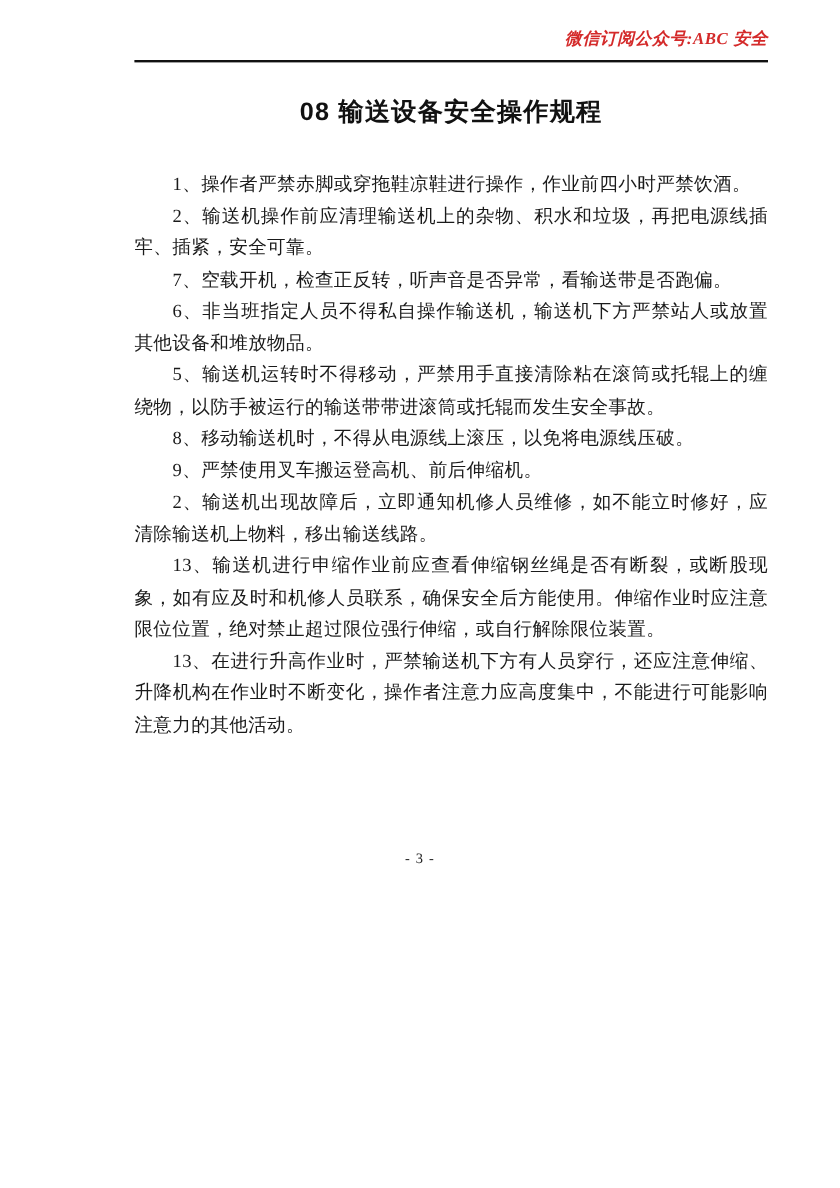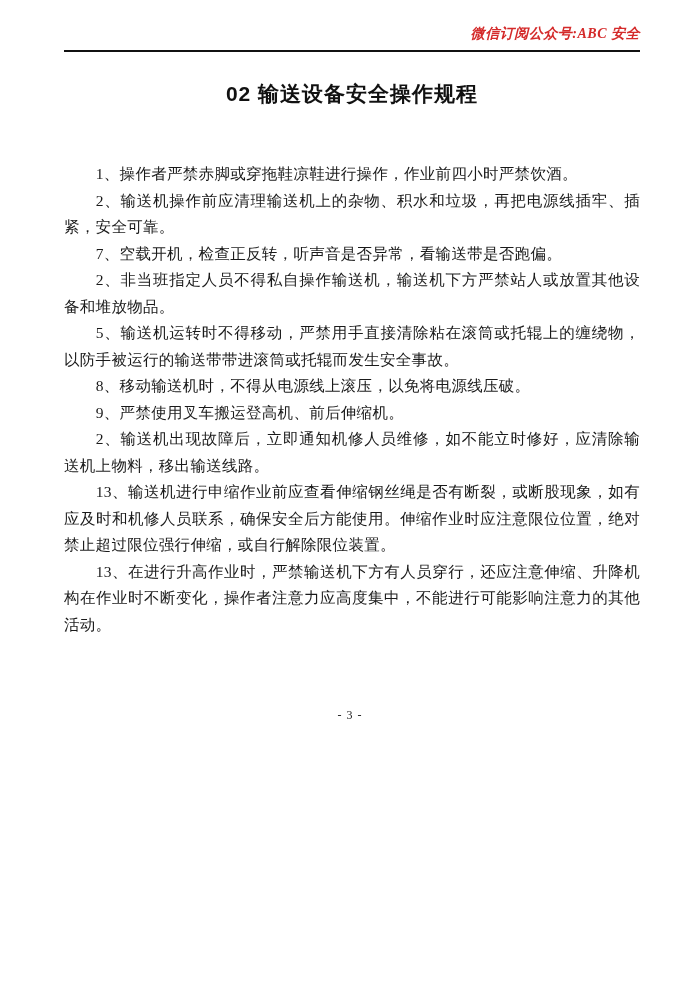--- a/index.html
+++ b/index.html
@@ -9,20 +9,21 @@
   }
   .page {
     position: relative;
     width: 700px;
     height: 755px;
     background: #ffffff;
     font-family: "Liberation Serif", "DejaVu Serif", serif;
     color: #1a1a1a;
     box-sizing: border-box;
     overflow: hidden;
+    padding-left: 48px;
   }
   .content {
     position: relative;
     margin: 0 60px 0 64px; 
   }
   .header-note {
     padding-top: 26px;
     text-align: right;
     font-size: 14px;
     font-weight: bold;
@@ -41,21 +42,21 @@
     margin: 28px 0 0 0;
     text-align: center;
     font-size: 21px;
     font-weight: bold;
     color: #111111;
     font-family: "Liberation Sans", "DejaVu Sans", sans-serif;
     letter-spacing: 1px;
     line-height: 1.3;
   }
   .body-text {
-    margin-top: 54px;
+    margin-top: 34px;
   }
   .body-text p {
     margin: 0;
     font-size: 15.5px;
     line-height: 26.5px;
     text-align: justify;
     text-justify: inter-ideograph;
     text-indent: 2.05em;
     color: #1a1a1a;
     letter-spacing: 0.3px;
@@ -74,27 +75,27 @@
 </head>
 <body>
 
 <div class="page">
   <div class="content">
 
     <div class="header-note">微信订阅公众号:ABC 安全</div>
 
     <hr class="header-rule">
 
-    <h1 class="doc-title">02 输送设备安全操作规程</h1>
+    <h1 class="doc-title">08 输送设备安全操作规程</h1>
 
     <div class="body-text">
       <p>1、操作者严禁赤脚或穿拖鞋凉鞋进行操作，作业前四小时严禁饮酒。</p>
       <p>2、输送机操作前应清理输送机上的杂物、积水和垃圾，再把电源线插牢、插紧，安全可靠。</p>
       <p>7、空载开机，检查正反转，听声音是否异常，看输送带是否跑偏。</p>
-      <p>2、非当班指定人员不得私自操作输送机，输送机下方严禁站人或放置其他设备和堆放物品。</p>
+      <p>6、非当班指定人员不得私自操作输送机，输送机下方严禁站人或放置其他设备和堆放物品。</p>
       <p>5、输送机运转时不得移动，严禁用手直接清除粘在滚筒或托辊上的缠绕物，以防手被运行的输送带带进滚筒或托辊而发生安全事故。</p>
       <p>8、移动输送机时，不得从电源线上滚压，以免将电源线压破。</p>
       <p>9、严禁使用叉车搬运登高机、前后伸缩机。</p>
       <p>2、输送机出现故障后，立即通知机修人员维修，如不能立时修好，应清除输送机上物料，移出输送线路。</p>
       <p>13、输送机进行申缩作业前应查看伸缩钢丝绳是否有断裂，或断股现象，如有应及时和机修人员联系，确保安全后方能使用。伸缩作业时应注意限位位置，绝对禁止超过限位强行伸缩，或自行解除限位装置。</p>
       <p>13、在进行升高作业时，严禁输送机下方有人员穿行，还应注意伸缩、升降机构在作业时不断变化，操作者注意力应高度集中，不能进行可能影响注意力的其他活动。</p>
     </div>
   </div>
 
   <div class="page-footer">- 3 -</div>

